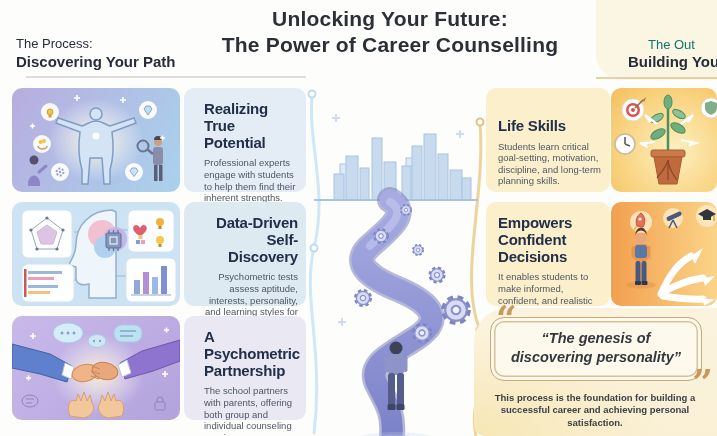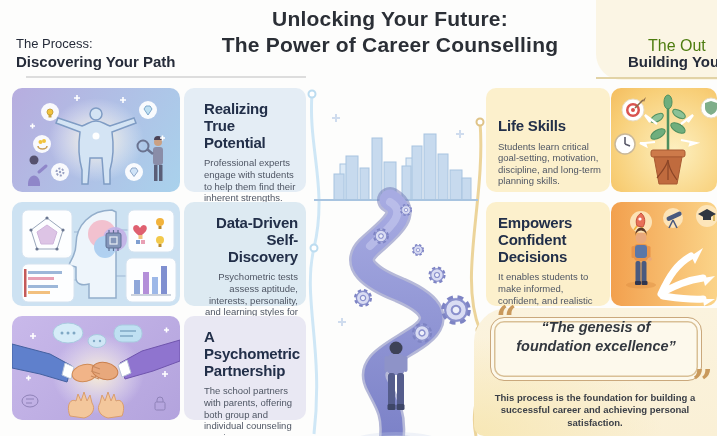--- a/index.html
+++ b/index.html
@@ -6,21 +6,21 @@
   .stage{position:relative;width:717px;height:436px;overflow:hidden;background:#fdfdfc;}
 
   
   .title{position:absolute;left:150px;top:6px;width:480px;text-align:center;color:#2b2f36;}
   .title .t{font-size:21px;font-weight:700;line-height:1.23;letter-spacing:.2px;}
   .lhead{position:absolute;left:16px;top:36px;color:#262c3a;}
   .lhead .k{font-size:13px;font-weight:400;}
   .lhead .h{font-size:15px;font-weight:700;margin-top:2px;}
   .ul-left{position:absolute;left:26px;top:76px;width:280px;height:2px;background:#dddddd;}
   .rhead-bg{position:absolute;left:596px;top:0;width:121px;height:80px;background:#fbf5e4;border-radius:0 0 0 26px;}
-  .rhead-k{position:absolute;left:648px;top:37px;font-size:16px;color:#4d7c0f;white-space:nowrap;}
+  .rhead-k{position:absolute;left:648px;top:37px;font-size:13px;color:#0f766e;white-space:nowrap;}
   .rhead-h{position:absolute;left:628px;top:53px;font-size:15px;font-weight:700;color:#262c3a;white-space:nowrap;}
   .ul-right{position:absolute;left:596px;top:77px;width:121px;height:2px;background:#e2d3a6;}
 
   
   .illus{position:absolute;border-radius:10px;overflow:hidden;}
   .illus svg{display:block;}
   .card{position:absolute;border-radius:10px;padding:13px 8px 0 12px;box-sizing:border-box;}
   .card h3{margin:0;font-size:15px;line-height:1.12;color:#222f49;font-weight:700;letter-spacing:-.2px;}
   .card p{margin:6px 0 0;font-size:9.5px;line-height:1.22;color:#4f5664;}
 
@@ -41,21 +41,21 @@
   
   .center-art{position:absolute;left:306px;top:78px;width:180px;height:358px;}
 
   
   .quote-sec{position:absolute;left:474px;top:308px;width:243px;height:128px;
     background:radial-gradient(ellipse at 0% 100%, #f7e7b5 0%, rgba(247,231,181,0) 55%),linear-gradient(#fbf3de,#faf0d6);
     border-radius:34px 0 0 10px;}
   .quote-box{position:absolute;left:16px;top:9px;width:210px;height:62px;background:#fdf9ec;
     border:1.5px solid #caa87c;border-radius:14px;
     box-shadow:inset 0 0 0 3px #fdf9ec, inset 0 0 0 4.5px #d9c096;}
-  .quote-text{text-align:center;font-style:italic;font-weight:700;font-size:14.5px;color:#33383f;line-height:1.3;}
+  .quote-text{text-align:center;font-style:italic;font-weight:700;font-size:14.5px;color:#33383f;padding-top:11px;line-height:1.3;}
   .bigquote{position:absolute;font-family:"DejaVu Serif",serif;font-size:36px;font-weight:700;color:#c9995c;line-height:0;}
   .oq{left:22px;top:10px;} .cq{right:4px;top:74px;}
   .quote-cap{position:absolute;left:10px;top:84px;width:222px;text-align:center;font-size:9.5px;font-weight:700;color:#3c4048;line-height:1.3;}
 </style>
 </head>
 <body>
 
 <div class="stage">
 
   <div class="title">
@@ -471,20 +471,20 @@
         <rect x="0.5" y="27" width="6" height="4" rx="1" fill="#2f3650"></rect>
       </g>
     </svg>
   </div>
 
   <div class="quote-sec">
     <div class="bigquote oq">“</div>
     <div class="quote-box">
       <div class="quote-text">
         <span>“The genesis of</span><br>
-        <span>foundation excellence”</span>
+        <span>discovering personality”</span>
       </div>
     </div>
     <div class="bigquote cq">”</div>
     <div class="quote-cap">This process is the foundation for building a successful career and achieving personal satisfaction.</div>
   </div>
 
 </div>
 
 </body></html>

